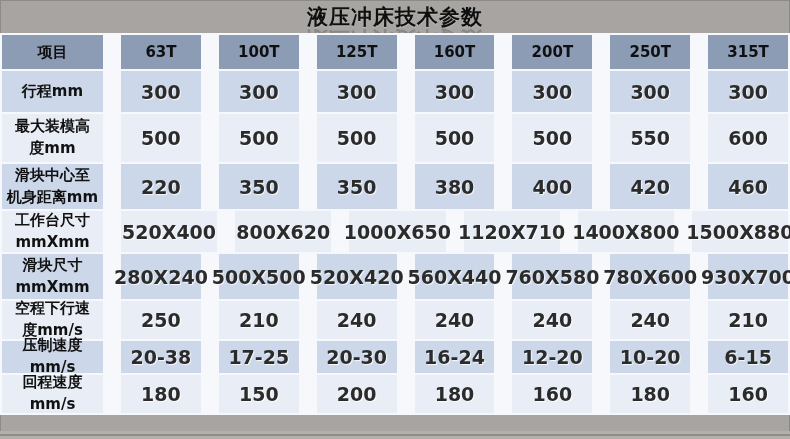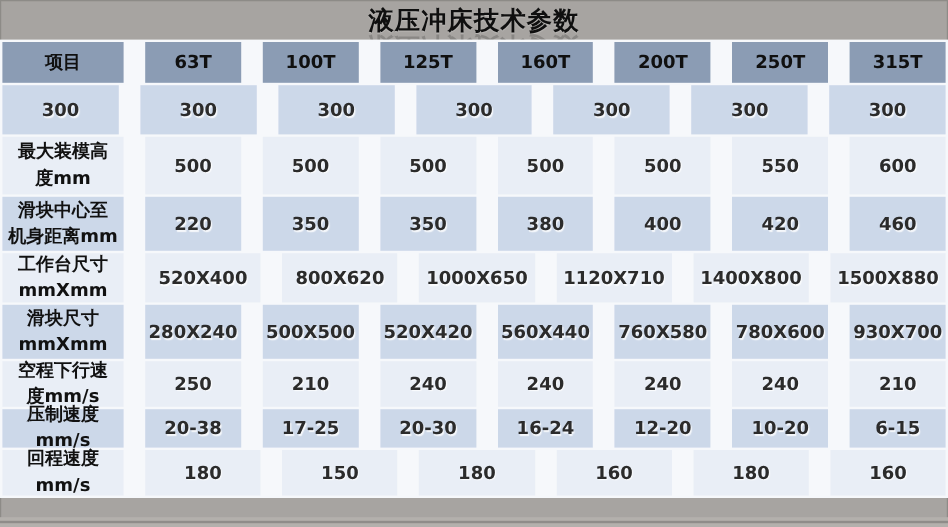--- a/index.html
+++ b/index.html
@@ -38,21 +38,21 @@
   .h4 { height:41px; } .h5 { height:45px; } .h6 { height:38px; }
   .h7 { height:32px; } .h8 { height:38px; }
   .th { background:#8b9cb4; font-weight:bold; font-size:15px; color:#101010; }
   .odd  .c { background:#ccd8e9; }
   .even .c { background:#e9eef6; }
   .label {
     flex-direction:column; font-weight:bold; font-size:15px; color:#111;
     line-height:1.45;
   }
   .val {
-    font-weight:bold; font-size:15px; color:#2b2b2b;
+    font-weight:bold; font-size:19px; color:#2b2b2b;
     text-shadow:1px 1px 1px rgba(255,255,255,.85);
   }
   
   .bottom-strip { position:absolute; left:0; right:0; bottom:0; height:8px; background:#b3b0ac; z-index:2; }
   .bottom-edge-line { position:absolute; left:0; right:0; top:3px; height:2px; background:#8f8c89; }
 </style>
 </head>
 <body>
 
 <div class="page">
@@ -69,20 +69,24 @@
       <div class="c th">63T</div>
       <div class="c th">100T</div>
       <div class="c th">125T</div>
       <div class="c th">160T</div>
       <div class="c th">200T</div>
       <div class="c th">250T</div>
       <div class="c th">315T</div>
     </div>
 
     <div class="row odd h1">
+      <div class="c first label">
+        <span>行程mm</span>
+        <span></span>
+      </div>
       <div class="c val">300</div>
       <div class="c val">300</div>
       <div class="c val">300</div>
       <div class="c val">300</div>
       <div class="c val">300</div>
       <div class="c val">300</div>
       <div class="c val">300</div>
     </div>
 
     <div class="row even h2">
@@ -168,20 +172,21 @@
       <div class="c val">6-15</div>
     </div>
 
     <div class="row even h8">
       <div class="c first label">
         <span>回程速度</span>
         <span>mm/s</span>
       </div>
       <div class="c val">180</div>
       <div class="c val">150</div>
+      <div class="c val">200</div>
       <div class="c val">180</div>
       <div class="c val">160</div>
       <div class="c val">180</div>
       <div class="c val">160</div>
     </div>
 
   </div>
 
   <div class="bottom-strip">
     <div class="bottom-edge-line"></div>

